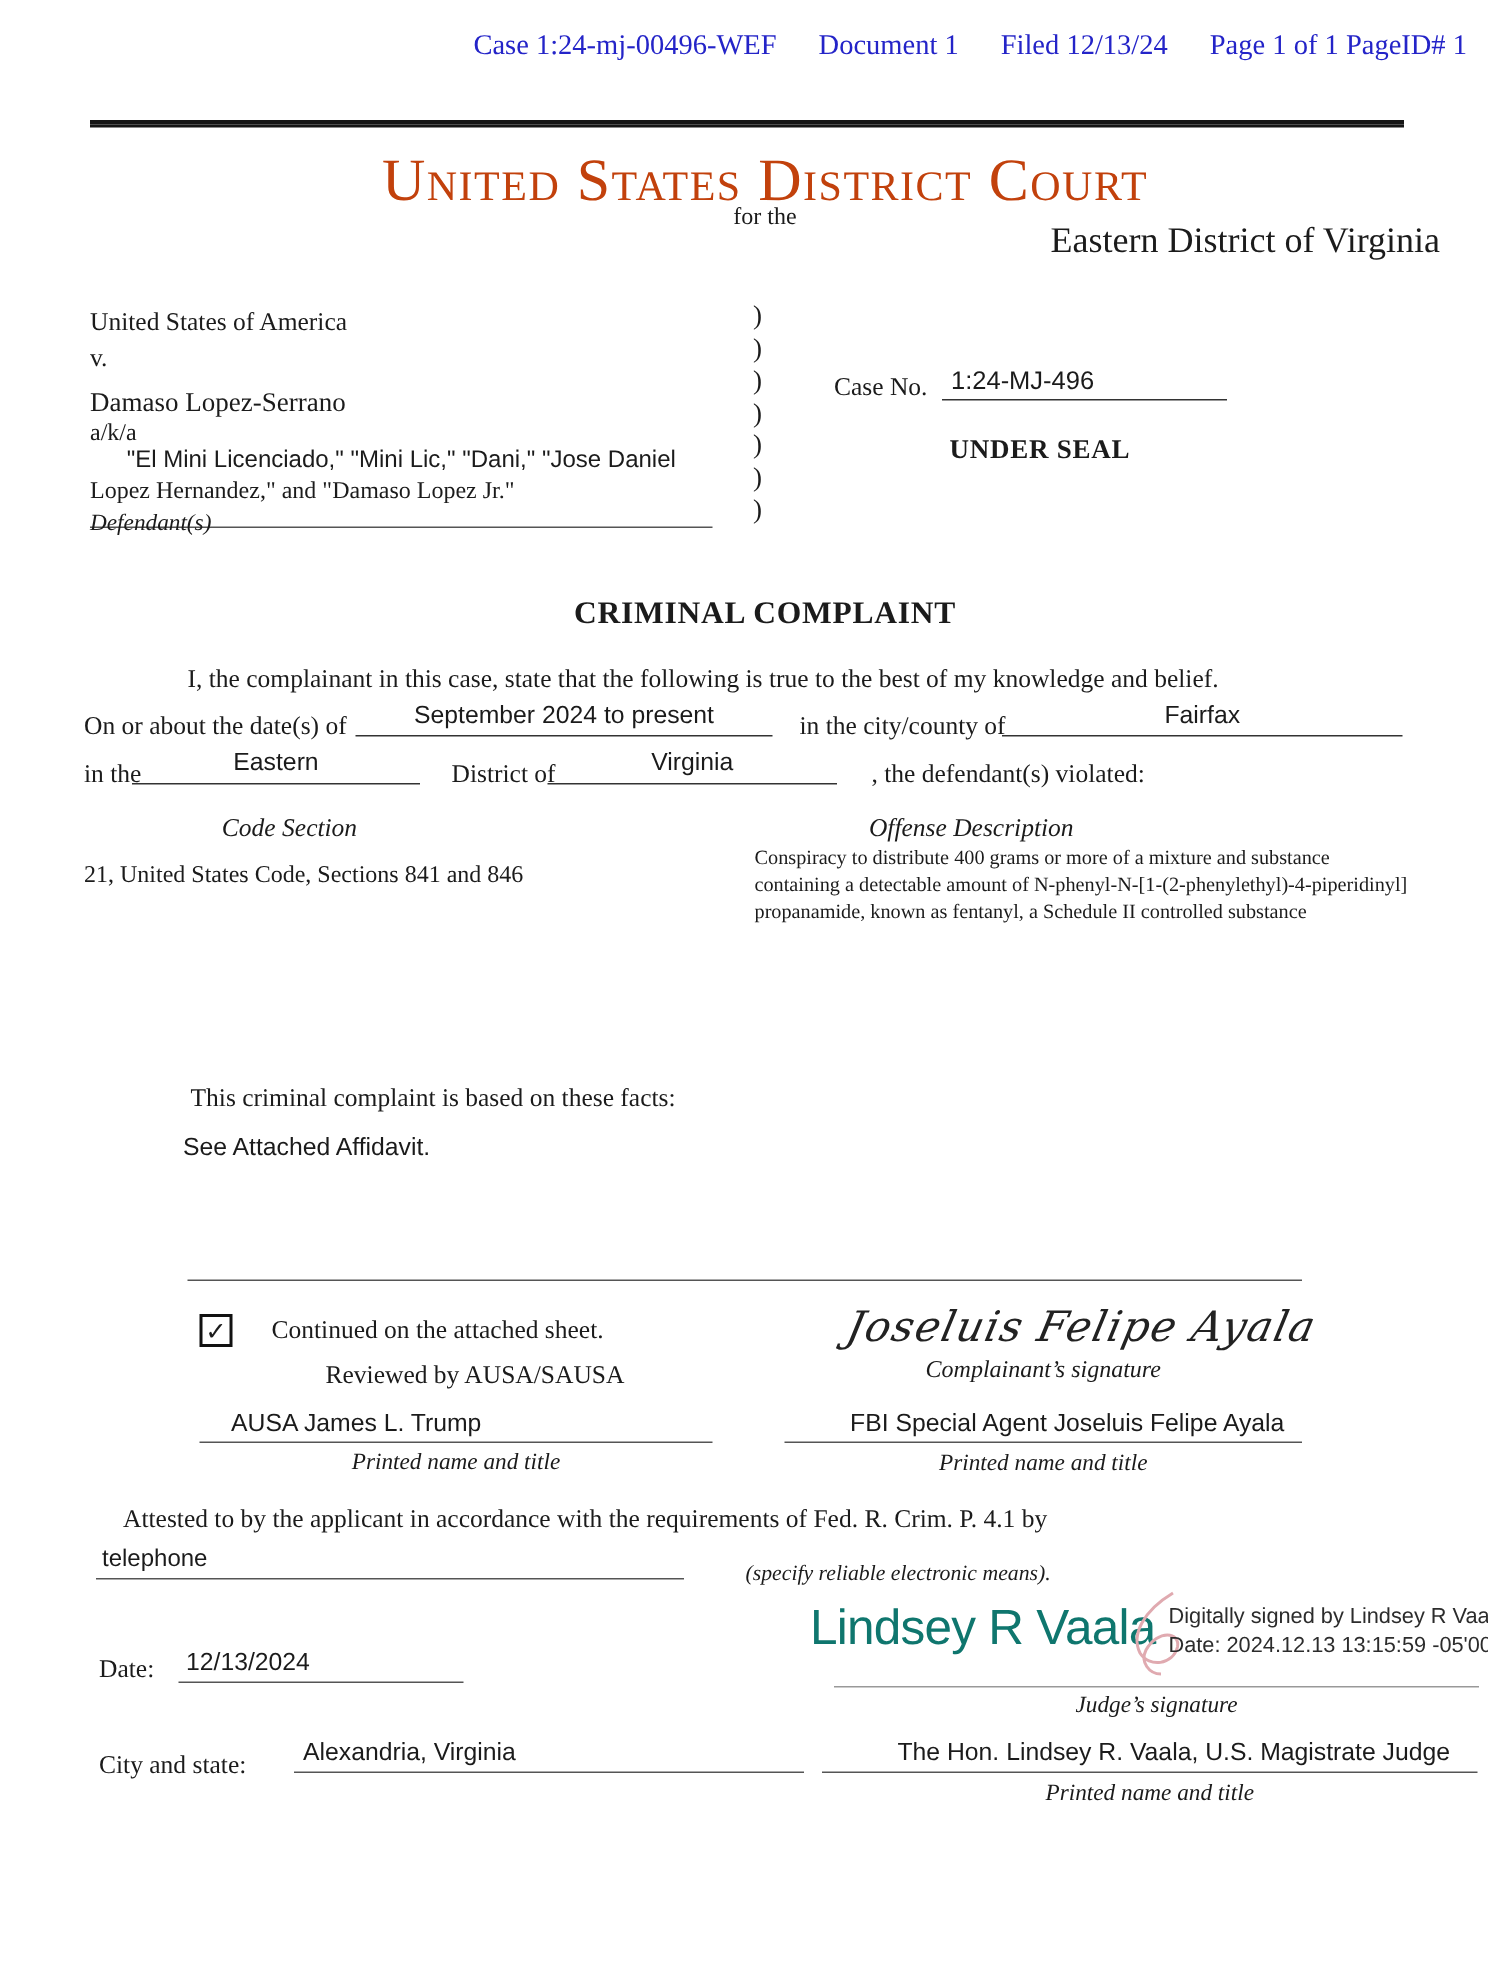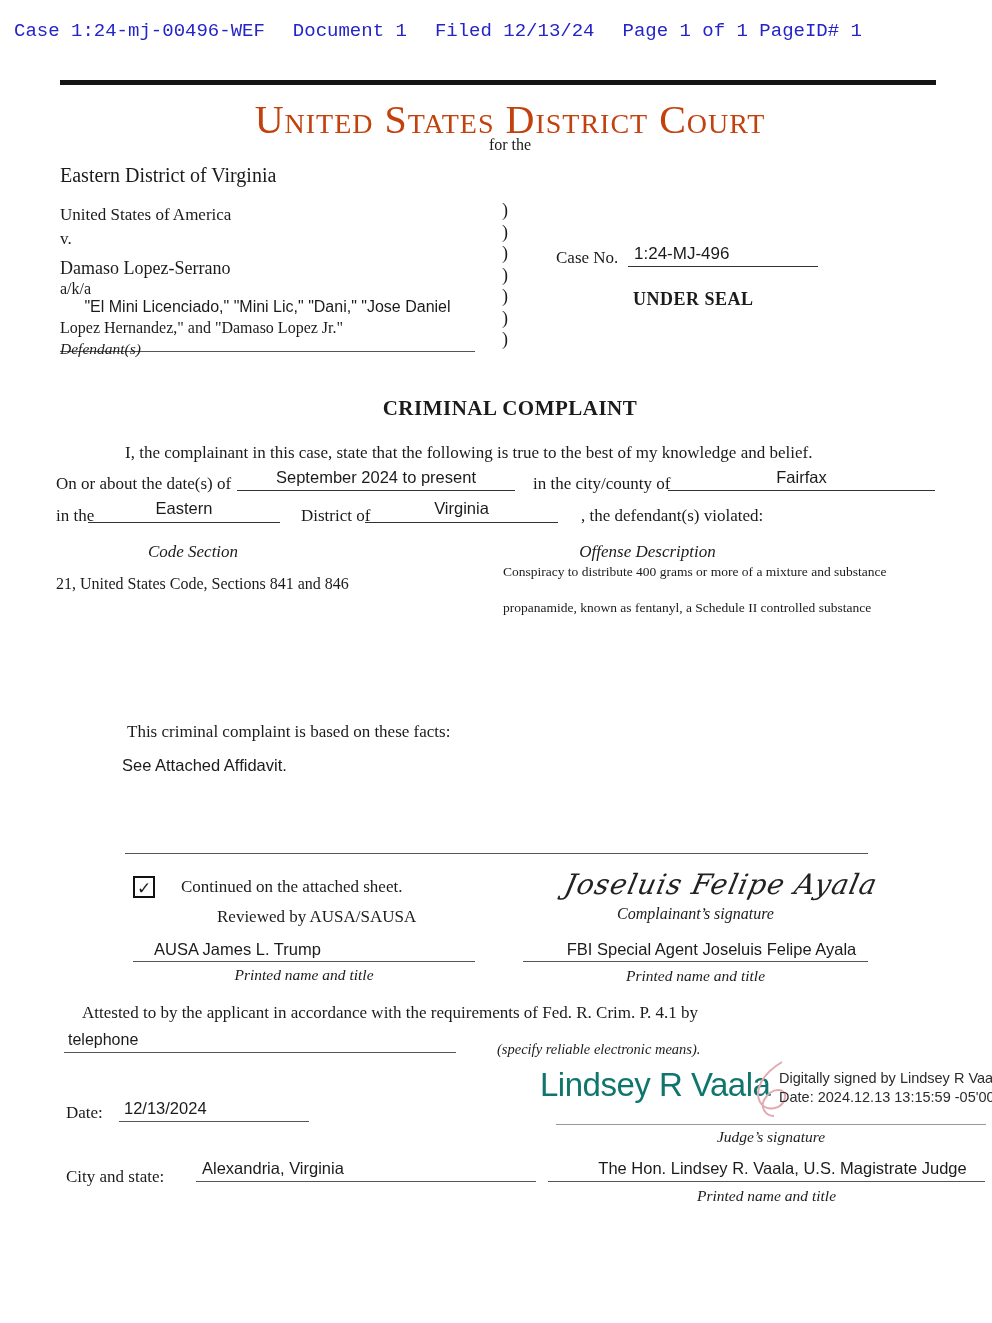--- a/index.html
+++ b/index.html
@@ -6,31 +6,31 @@
   body { background:#ffffff; font-family:"Liberation Serif", serif; color:#1b1b1b; }
   .page { position:relative; width:992px; height:1323px; background:#ffffff; overflow:hidden; }
   .abs { position:absolute; }
   .serif { font-family:"Liberation Serif", serif; }
   .sans  { font-family:"Liberation Sans", sans-serif; }
   .it    { font-style:italic; }
   .b     { font-weight:bold; }
   .ctr   { text-align:center; }
   .nowrap{ white-space:nowrap;margin-left:16px; }
 
-  .header-line { top:20px; left:0; width:992px; text-align:left;
-    font-family:Liberation Mono, monospace; font-size:19px; color:#2424c8; }
+  .header-line { top:20px; left:0; width:992px; text-align:right;
+    font-family:Liberation Serif, serif; font-size:19px; color:#2424c8; }
   .header-line span { margin:0 14px; }
 
   .double-rule { top:80px; left:60px; width:876px; height:4px;
     border-top:3px solid #151515; border-bottom:2px solid #151515; }
 
   .court-title { top:96px; left:60px; width:900px; text-align:center;
     font-size:40px; font-variant:small-caps; letter-spacing:1px; color:#c2410c; }
   .for-the { top:136px; left:60px; width:900px; text-align:center; font-size:16px; }
-  .district { top:164px; left:60px; width:900px; text-align:left; font-size:20px; }
+  .district { top:148px; left:60px; width:900px; text-align:right; font-size:24px; }
 
   .caption-left { left:60px; width:415px; text-align:left;font-family:Liberation Serif, serif; }
   .bracket-col { left:502px; top:200px; font-size:18px; line-height:21.5px; }
   .bracket-col span { display:block; }
 
   .rule { border-top:1px solid #555; }
   .rule-light { border-top:1px solid #999; }
 
   .field-line { border-bottom:1px solid #333; position:absolute; }
   .field-value { position:absolute; font-family:"Liberation Sans", sans-serif; }
@@ -101,20 +101,21 @@
   <div class="field-line" style="top:522px; left:88px; width:192px;"></div>
   <div class="abs serif nowrap" style="top:506px; left:285px; font-size:17px;">District of</div>
   <div class="field-value ctr" style="top:499px; left:365px; width:193px; font-size:16.5px;">Virginia</div>
   <div class="field-line" style="top:522px; left:365px; width:193px;"></div>
   <div class="abs serif nowrap" style="top:506px; left:565px; font-size:17px;">, the defendant(s) violated:</div>
 
   <div class="abs serif it ctr" style="top:542px; left:95px; width:196px; font-size:17px;">Code Section</div>
   <div class="abs serif it ctr" style="top:542px; left:500px; width:295px; font-size:17px;">Offense Description</div>
   <div class="abs serif nowrap" style="top:575px; left:40px; font-size:16px;">21, United States Code, Sections 841 and 846</div>
   <div class="abs serif nowrap" style="top:564px; left:487px; font-size:13.5px;">Conspiracy to distribute 400 grams or more of a mixture and substance</div>
+  <div class="abs serif nowrap" style="top:582px; left:487px; font-size:13.5px;">containing a detectable amount of N-phenyl-N-[1-(2-phenylethyl)-4-piperidinyl]</div>
   <div class="abs serif nowrap" style="top:600px; left:487px; font-size:13.5px;">propanamide, known as fentanyl, a Schedule II controlled substance</div>
 
   <div class="abs serif" style="top:722px; left:127px; font-size:17px;">This criminal complaint is based on these facts:</div>
   <div class="abs sans" style="top:756px; left:122px; font-size:16.5px;">See Attached Affidavit.</div>
 
   <div class="abs rule" style="top:853px; left:125px; width:743px;"></div>
 
   <div class="abs checkbox" style="top:876px; left:133px;">
     <span>✓</span>
   </div>

